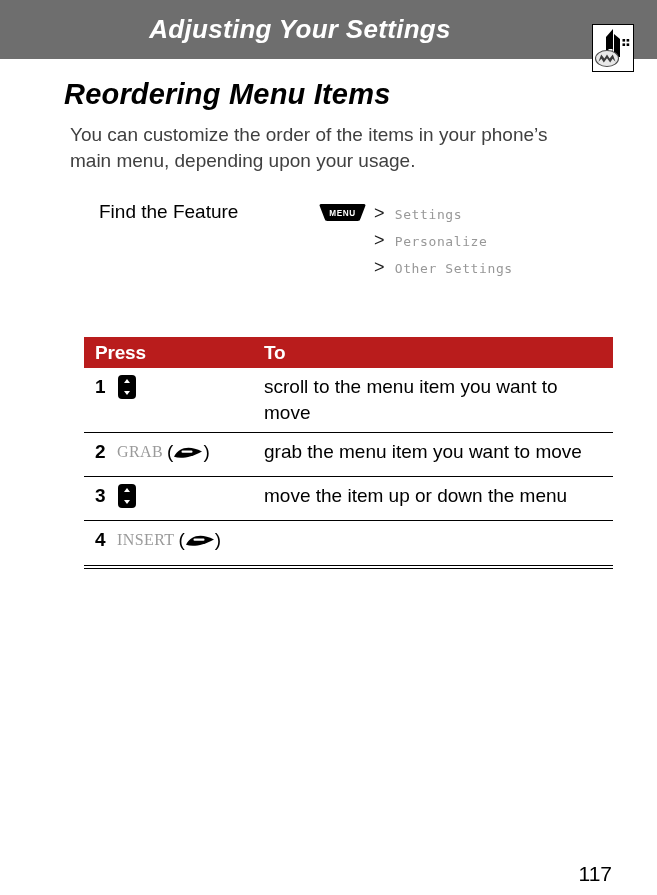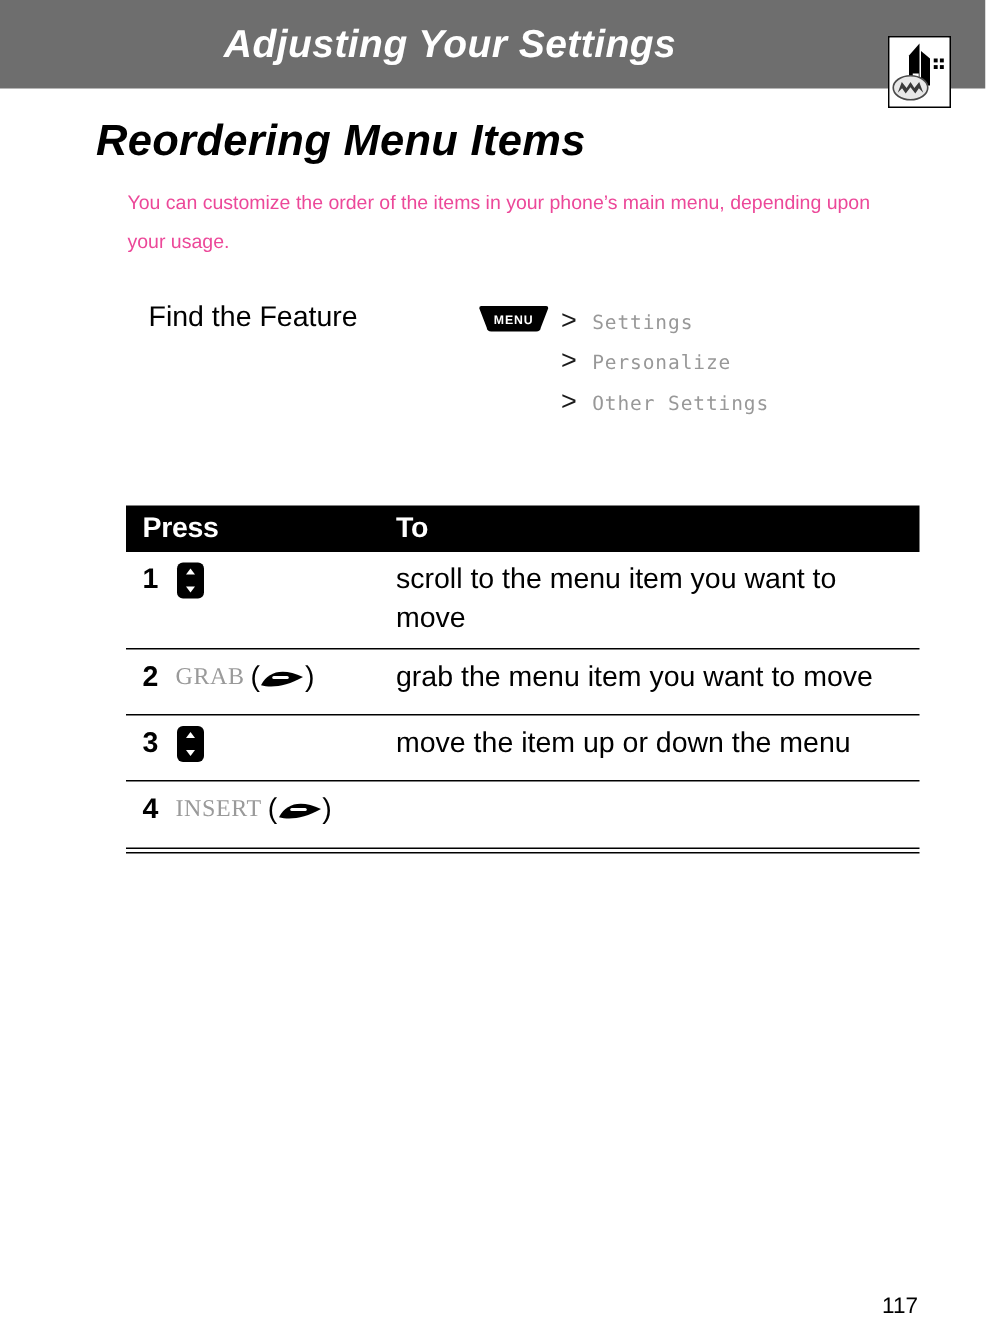--- a/index.html
+++ b/index.html
@@ -61,26 +61,26 @@
     font-size: 29px;
     font-weight: bold;
     font-style: italic;
     letter-spacing: 0.2px;
     white-space: nowrap;
   }
 
   
   .intro {
     position: absolute;
-    left: 85px;
+    left: 70px;
     top: 122px;
     width: 505px;
-    font-size: 13px;
+    font-size: 19px;
     line-height: 26px;
-    color: #ec4899;
+    color: #404040;
   }
 
   
   .fff-label {
     position: absolute;
     left: 99px;
     top: 201px;
     font-size: 19px;
     font-weight: normal;
     white-space: nowrap;
@@ -121,21 +121,21 @@
 
   
   .steps-table {
     position: absolute;
     left: 84px;
     top: 337px;
     width: 529px;
   }
   .thead {
     display: flex;
-    background: #000000;
+    background: #b91c1c;
     height: 31px;
     align-items: center;
   }
   .th {
     color: #ffffff;
     font-size: 19px;
     font-weight: bold;
     letter-spacing: -0.2px;
   }
   .th-press { width: 180px; padding-left: 11px; box-sizing: border-box; }
@@ -211,21 +211,21 @@
   .softkey-glyph { display: inline-block; width: 30px; height: 16px; vertical-align: middle; }
   .softkey-glyph svg { display: block; }
 
   
   .page-number {
     position: absolute;
     left: 0;
     top: 862px;
     width: 612px;
     text-align: right;
-    font-size: 15px;
+    font-size: 21px;
     color: #000;
   }
 </style>
 </head>
 <body>
 
 <div class="header-bar"></div>
 <div class="header-title">Adjusting Your Settings</div>
 
 <div class="corner-badge">

